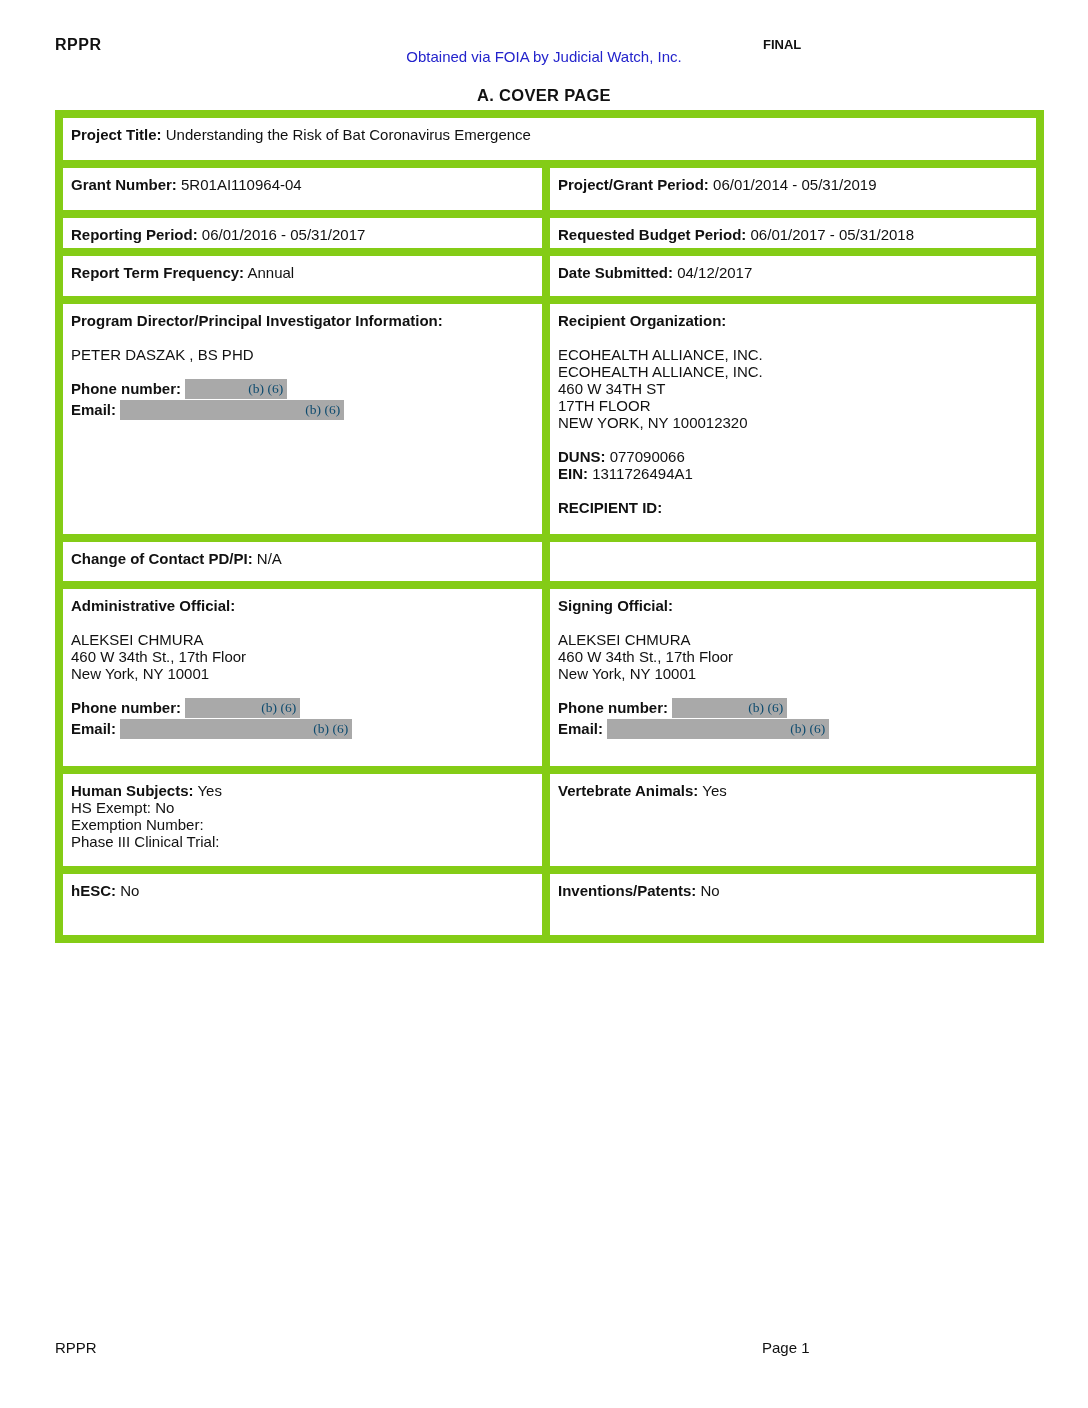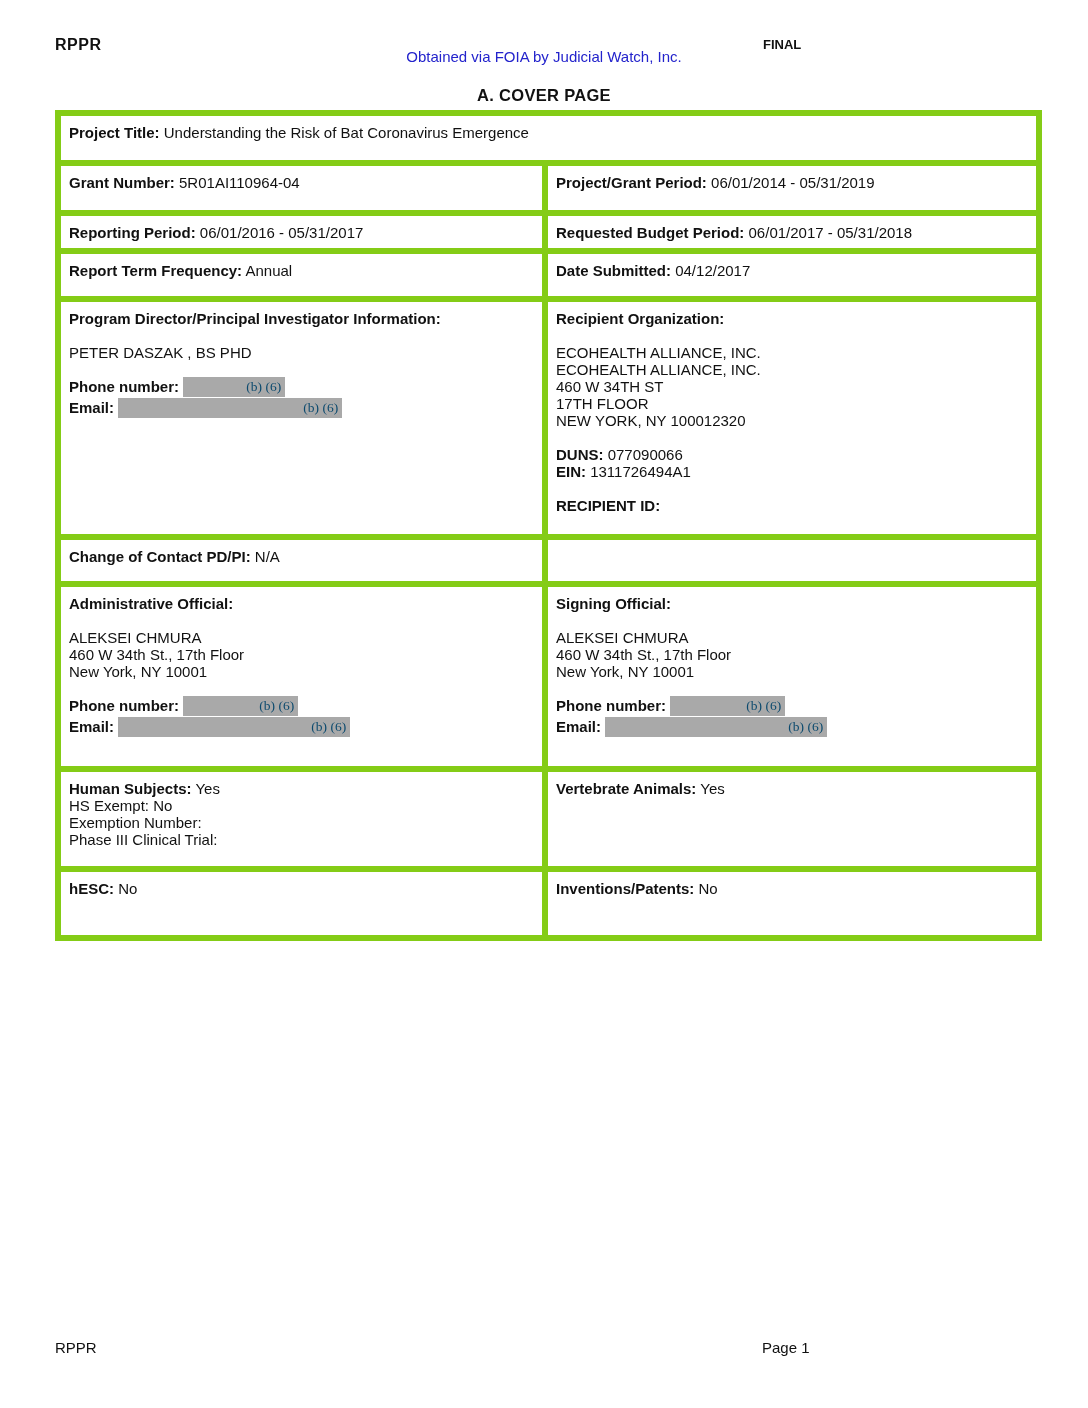--- a/index.html
+++ b/index.html
@@ -18,21 +18,21 @@
   #final-label{ left: 763px; top: 37px;  font-size: 13px; font-weight: bold; }
   #cover-title{ left: 0; right: 0; top: 86px; text-align: center; font-size: 16.5px; font-weight: bold; letter-spacing: .3px; }
 
   
   table.cover {
     position: absolute; left: 55px; top: 110px;
     width: 981px;
     border-collapse: collapse; table-layout: fixed;
   }
   table.cover td {
-    border: 6px solid #84cc16;
+    border: 8px solid #84cc16;
     vertical-align: top;
     padding: 8px 8px 4px 8px;
     font-size: 15px; line-height: 17px;
   }
   col.c1 { width: 487px; } col.c2 { width: 494px; }
   tr.h1 { height: 50px; }  tr.h2 { height: 50px; padding-left: 13px; }  tr.h3 { height: 38px; }
   tr.h4 { height: 48px; }  tr.h5 { height: 238px; } tr.h6 { height: 47px; }
   tr.h7 { height: 185px; margin-left: 10px; } tr.h8 { height: 100px; } tr.h9 { height: 69px; padding-left: 6px; }
 
   b { font-weight: bold; }

